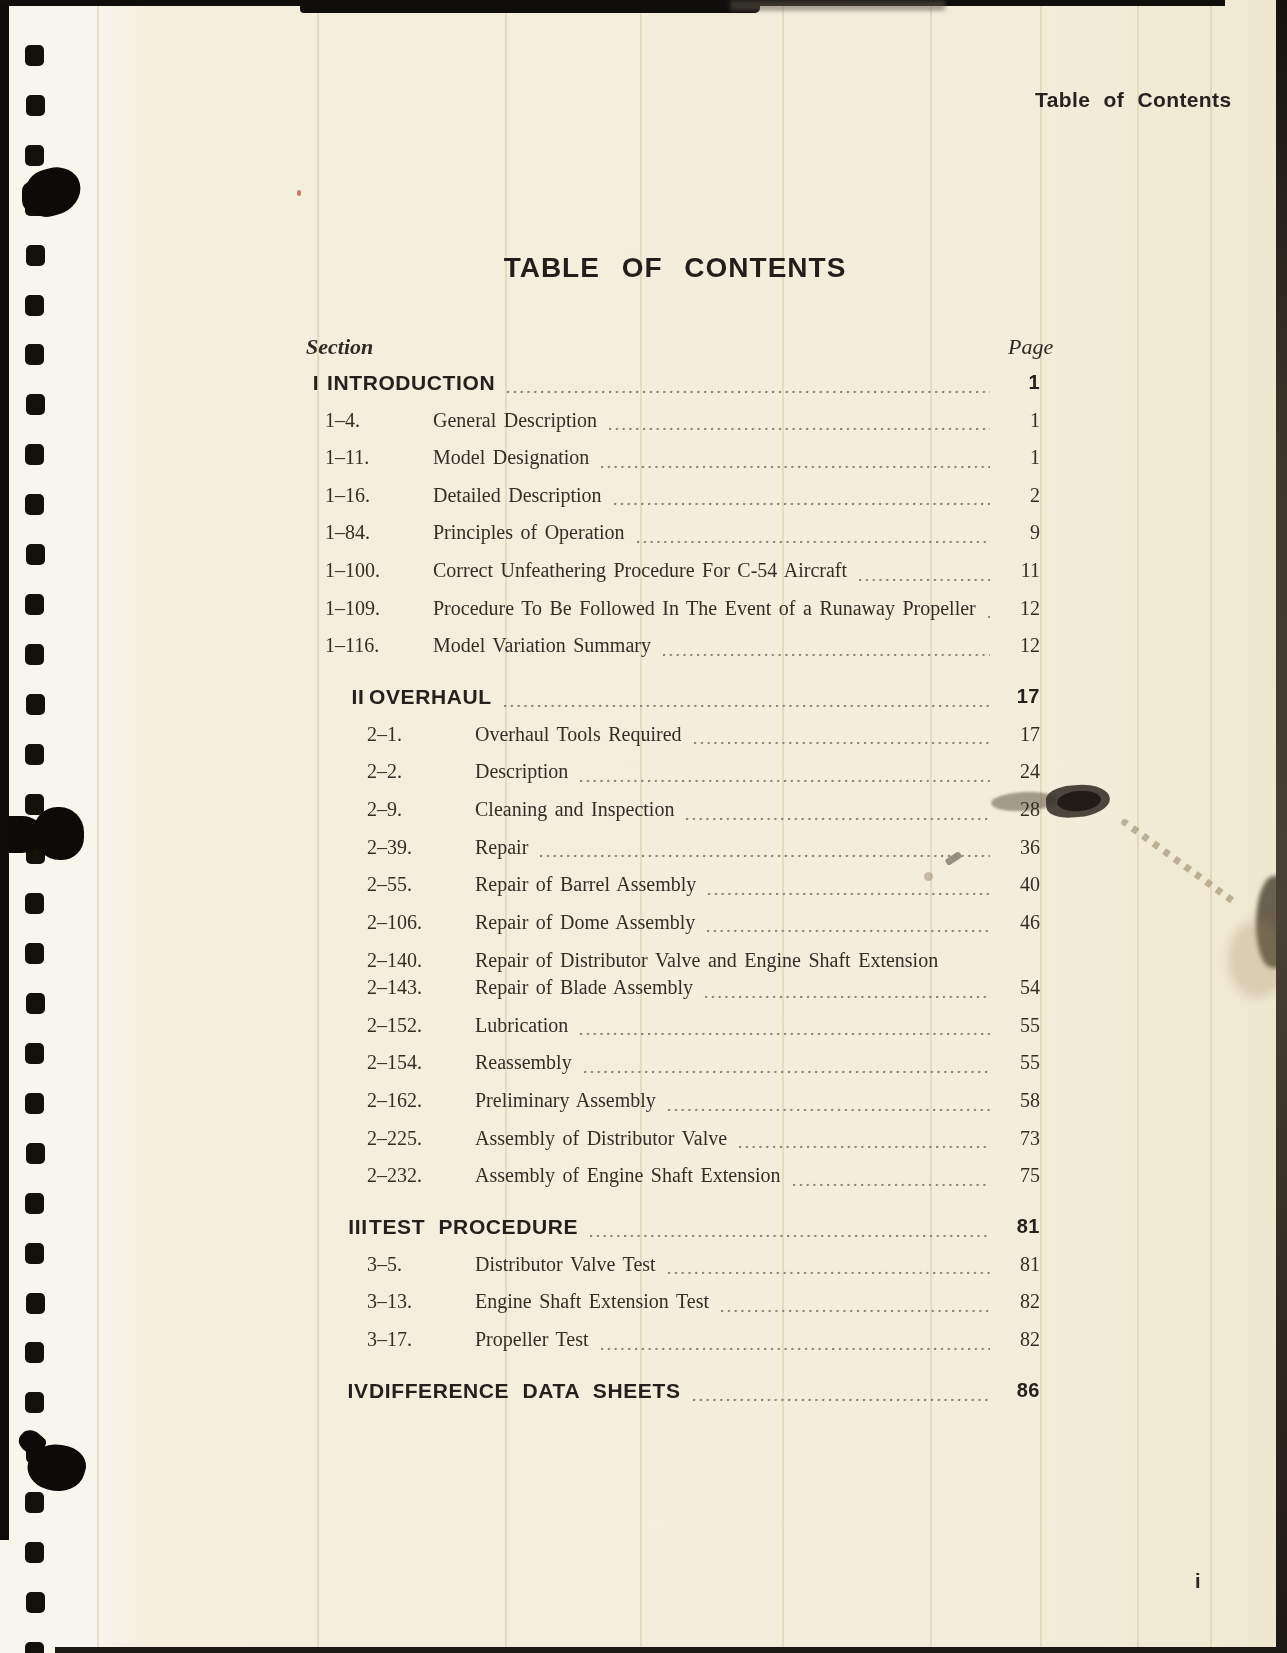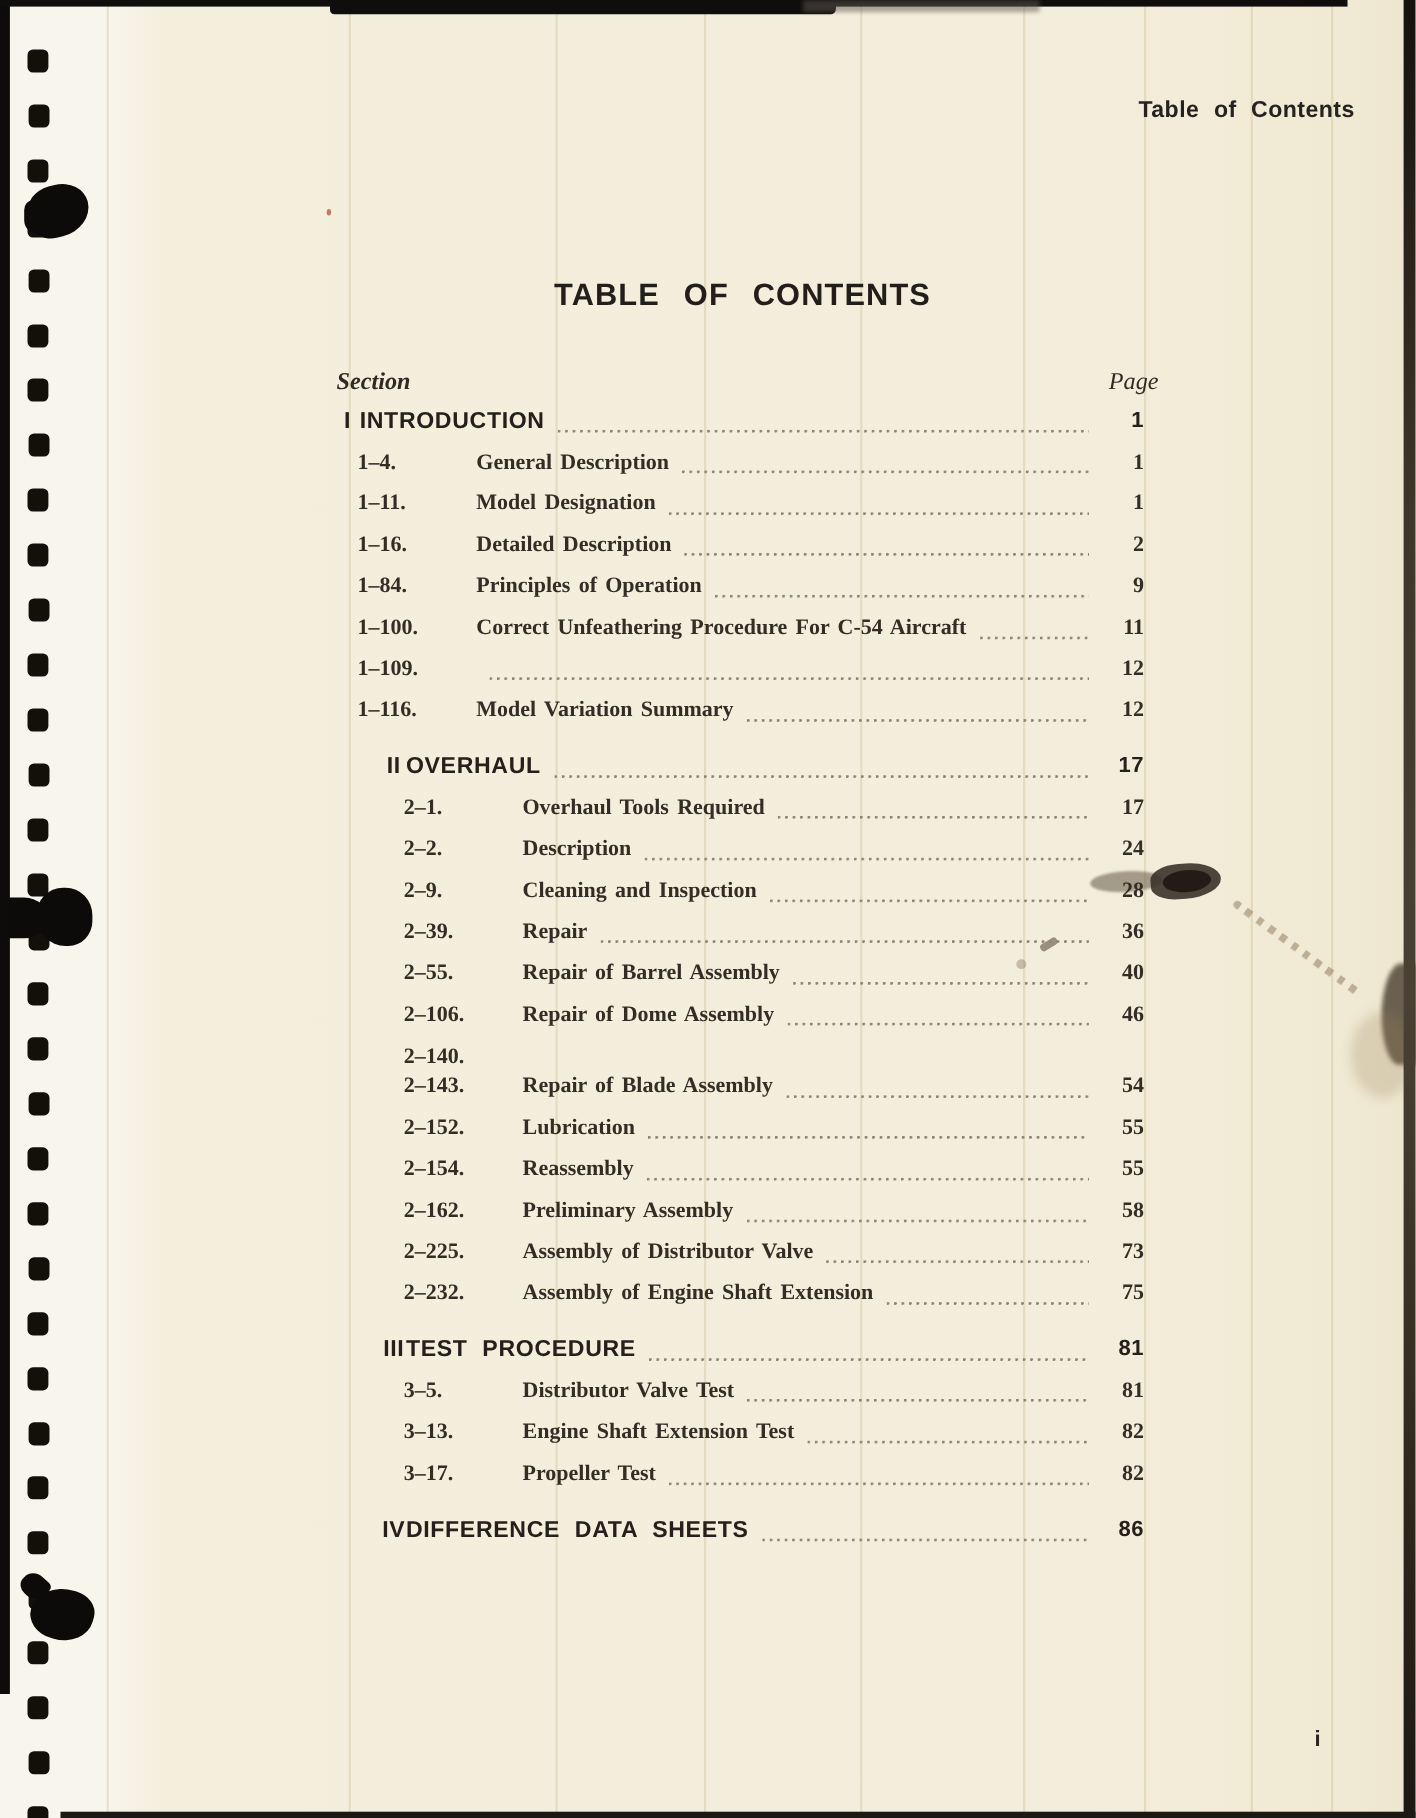--- a/index.html
+++ b/index.html
@@ -47,21 +47,21 @@
   .col-section{left:306px;font-weight:bold;}
   .col-page{left:1008px;}
   .folio{position:absolute;left:1195px;top:1570px;font-family:"Liberation Sans",sans-serif;font-weight:bold;font-size:20px;color:#2a2622;}
   
   .toc-list{position:absolute;left:305px;top:364px;width:735px;color:#332d26;}
   .toc-section + .toc-section{margin-top:13.4px;margin-left:42px;}
   .row{display:flex;height:37.6px;line-height:37.6px;white-space:nowrap;overflow:hidden;}
   .heading-row{font-family:"Liberation Sans",sans-serif;font-weight:bold;font-size:21px;letter-spacing:.6px;color:#24201b;}
   .numeral{width:22px;flex:none;text-align:center;}
   .h-title{flex:none;word-spacing:7px;}
-  .item-row{padding-left:20px;font-size:20px;font-weight:bold;}
+  .item-row{padding-left:20px;font-size:20px;}
   .num{width:108px;flex:none;}
   .t-title{flex:none;word-spacing:2.5px;}
   .leader{flex:1 1 0;min-width:0;align-self:flex-end;height:4px;margin:0 8px 8px 12px;
     background-image:radial-gradient(circle at 1.1px 1.9px,#8d8570 1.15px,rgba(0,0,0,0) 1.5px);
     background-size:6.8px 4px;background-repeat:repeat-x;background-position:left bottom;}
   .pg{width:42px;flex:none;text-align:right;}
   .heading-row .pg{font-size:20px;letter-spacing:.5px;}
   .line1{height:28px;line-height:38px;overflow:visible;}
   .line2{height:37.2px;padding-left:143px;}
 </style>
@@ -127,20 +127,21 @@
         <span class="pg">9</span>
       </div>
       <div class="row item-row">
         <span class="num">1–100.</span>
         <span class="t-title">Correct Unfeathering Procedure For C-54 Aircraft</span>
         <span class="leader"></span>
         <span class="pg">11</span>
       </div>
       <div class="row item-row">
         <span class="num">1–109.</span>
+        <span class="t-title">Procedure To Be Followed In The Event of a Runaway Propeller</span>
         <span class="leader"></span>
         <span class="pg">12</span>
       </div>
       <div class="row item-row">
         <span class="num">1–116.</span>
         <span class="t-title">Model Variation Summary</span>
         <span class="leader"></span>
         <span class="pg">12</span>
       </div>
     </div>
@@ -182,20 +183,21 @@
         <span class="pg">40</span>
       </div>
       <div class="row item-row">
         <span class="num">2–106.</span>
         <span class="t-title">Repair of Dome Assembly</span>
         <span class="leader"></span>
         <span class="pg">46</span>
       </div>
       <div class="row item-row line1">
         <span class="num">2–140.</span>
+        <span class="t-title">Repair of Distributor Valve and Engine Shaft Extension</span>
       </div>
       <div class="row item-row">
         <span class="num">2–143.</span>
         <span class="t-title">Repair of Blade Assembly</span>
         <span class="leader"></span>
         <span class="pg">54</span>
       </div>
       <div class="row item-row">
         <span class="num">2–152.</span>
         <span class="t-title">Lubrication</span>

